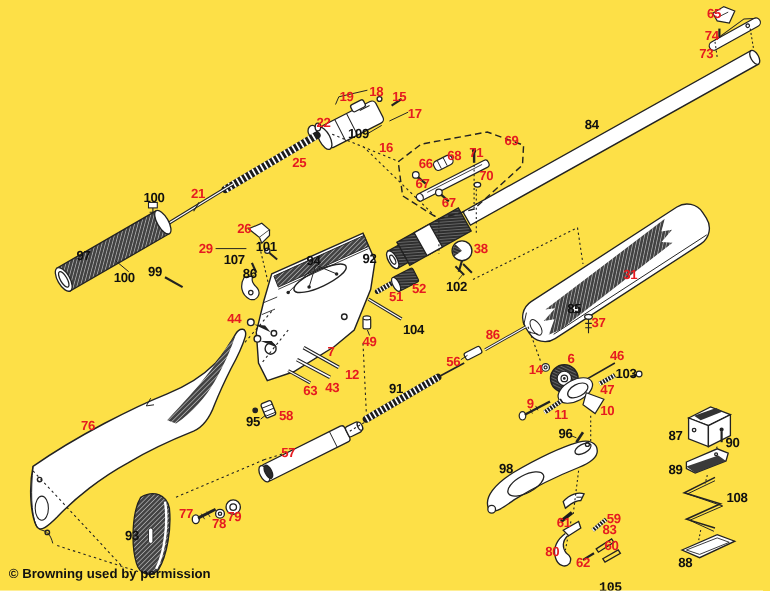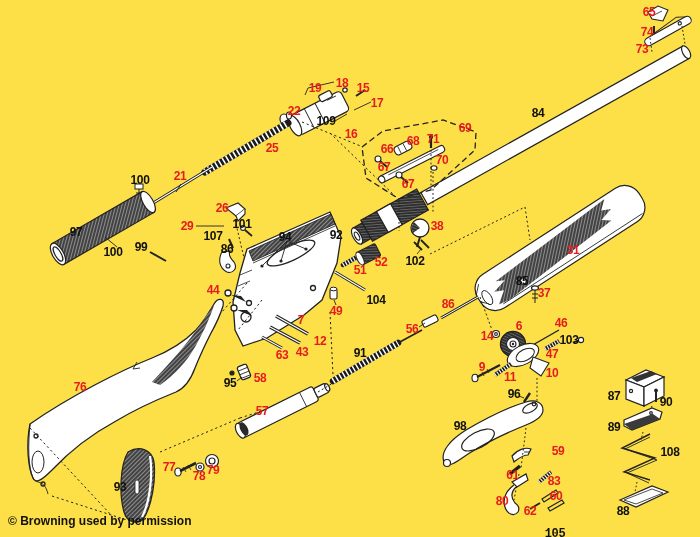--- a/index.html
+++ b/index.html
@@ -398,21 +398,21 @@
       <span class="part-label red" style="left: 482px; top: 367px;">9</span>
       <span class="part-label red" style="left: 510px; top: 377px;">11</span>
       <span class="part-label red" style="left: 552px; top: 373px;">10</span>
       <span class="part-label black" style="left: 514px; top: 394px;">96</span>
       <span class="part-label red" style="left: 80px; top: 387px;">76</span>
       <span class="part-label red" style="left: 169px; top: 467px;">77</span>
       <span class="part-label red" style="left: 199px; top: 476px;">78</span>
       <span class="part-label red" style="left: 213px; top: 470px;">79</span>
       <span class="part-label black" style="left: 120px; top: 487px;">93</span>
       <span class="part-label black" style="left: 460px; top: 426px;">98</span>
-      <span class="part-label red" style="left: 536px; top: 451px; padding-left: 44px;">59</span>
+      <span class="part-label red" style="left: 536px; top: 471px; padding-left: 44px;">59</span>
       <span class="part-label red" style="left: 505px; top: 475px; padding-left: 15px;">61</span>
       <span class="part-label red" style="left: 554px; top: 481px;">83</span>
       <span class="part-label red" style="left: 502px; top: 501px;">80</span>
       <span class="part-label red" style="left: 556px; top: 496px;">60</span>
       <span class="part-label red" style="left: 530px; top: 511px;">62</span>
       <span class="part-label black" style="left: 555px; top: 534px; font-family: Liberation Mono, monospace;">105</span>
       <span class="part-label black" style="left: 614px; top: 396px;">87</span>
       <span class="part-label black" style="left: 666px; top: 402px;">90</span>
       <span class="part-label black" style="left: 614px; top: 427px;">89</span>
       <span class="part-label black" style="left: 670px; top: 452px;">108</span>

